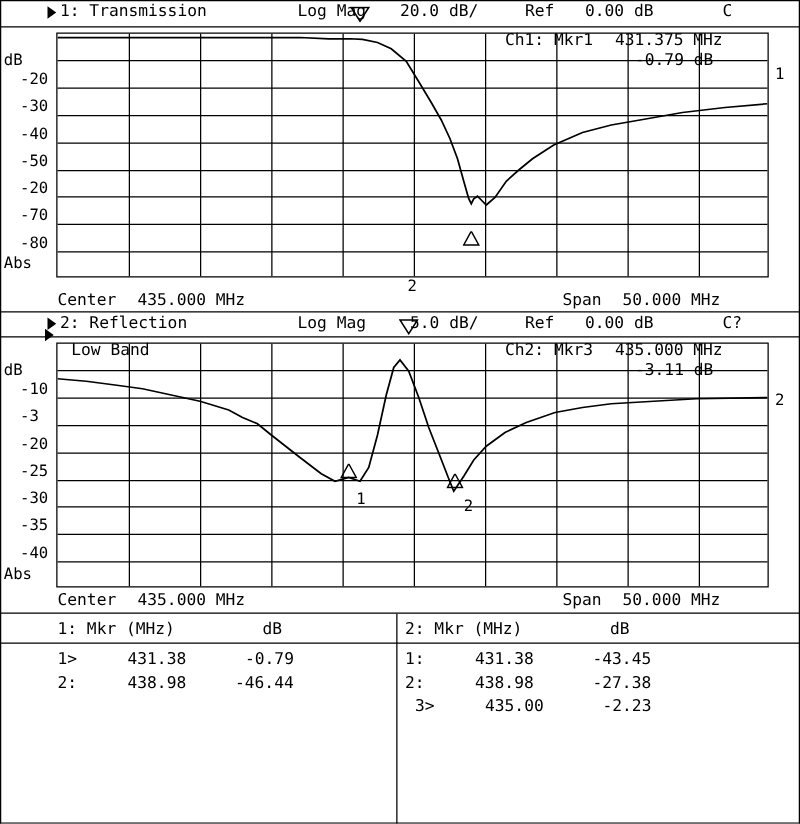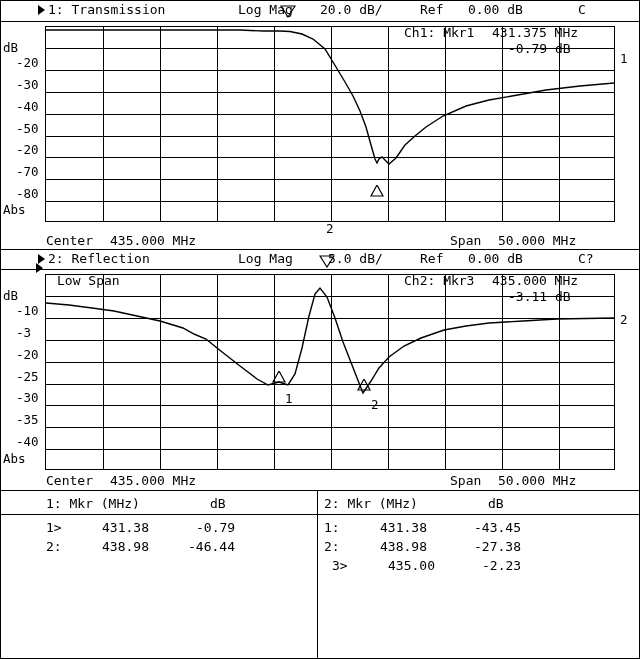--- a/index.html
+++ b/index.html
@@ -128,21 +128,21 @@
     <svg width="14" height="12" style="position:absolute;left:226px;top:96px;">
       <polygon points="7,0 13,11 1,11" fill="none" stroke="#000" stroke-width="1.2"></polygon>
     </svg>
     <svg width="14" height="12" style="position:absolute;left:311px;top:104px;">
       <polygon points="7,0 13,11 1,11" fill="none" stroke="#000" stroke-width="1.2"></polygon>
     </svg>
   </div>
 
   <div class="arrowR" style="left:36px;top:263px;"></div>
 
-  <div class="txt t13" style="left:57px;top:274px;">Low Span</div>
+  <div class="txt t13" style="left:57px;top:274px;">Low Band</div>
   <div class="txt t13" style="left:404px;top:274px;">Ch2: Mkr3</div>
   <div class="txt t13" style="left:492px;top:274px;">435.000 MHz</div>
   <div class="txt t13" style="left:508px;top:290px;">-3.11 dB</div>
 
   <svg width="16" height="13" style="position:absolute;left:319px;top:255px;">
     <polygon points="1,1 15,1 8,12" fill="none" stroke="#000" stroke-width="1.2"></polygon>
   </svg>
 
   <div class="txt" style="left:3px;top:289px;">dB</div>
   <div class="txt" style="left:16px;top:304px;">-10</div>

